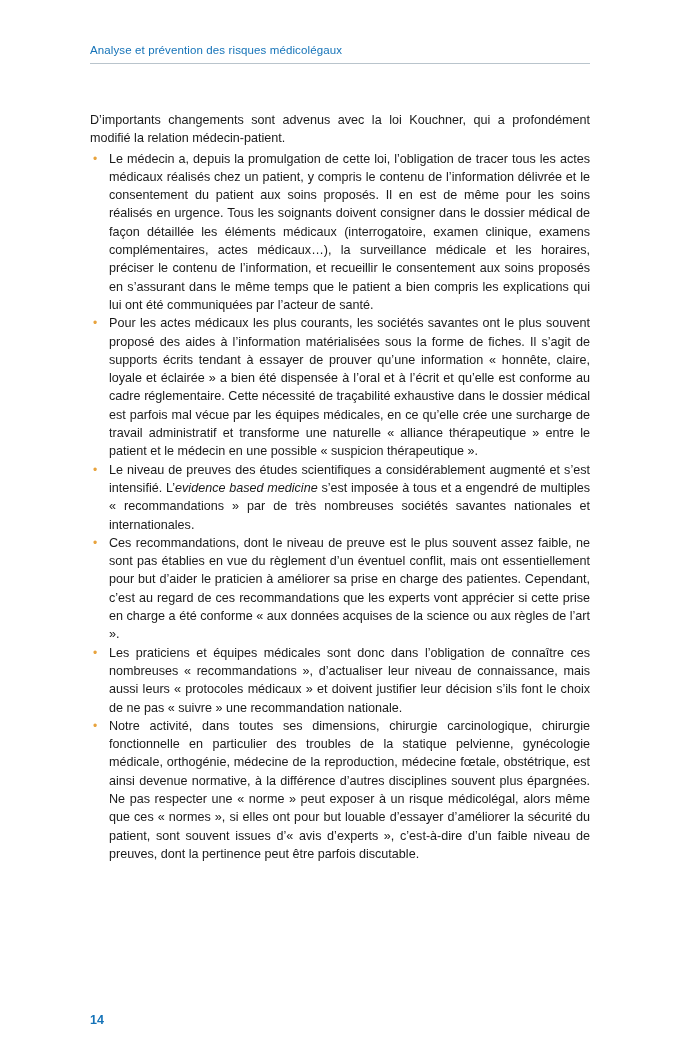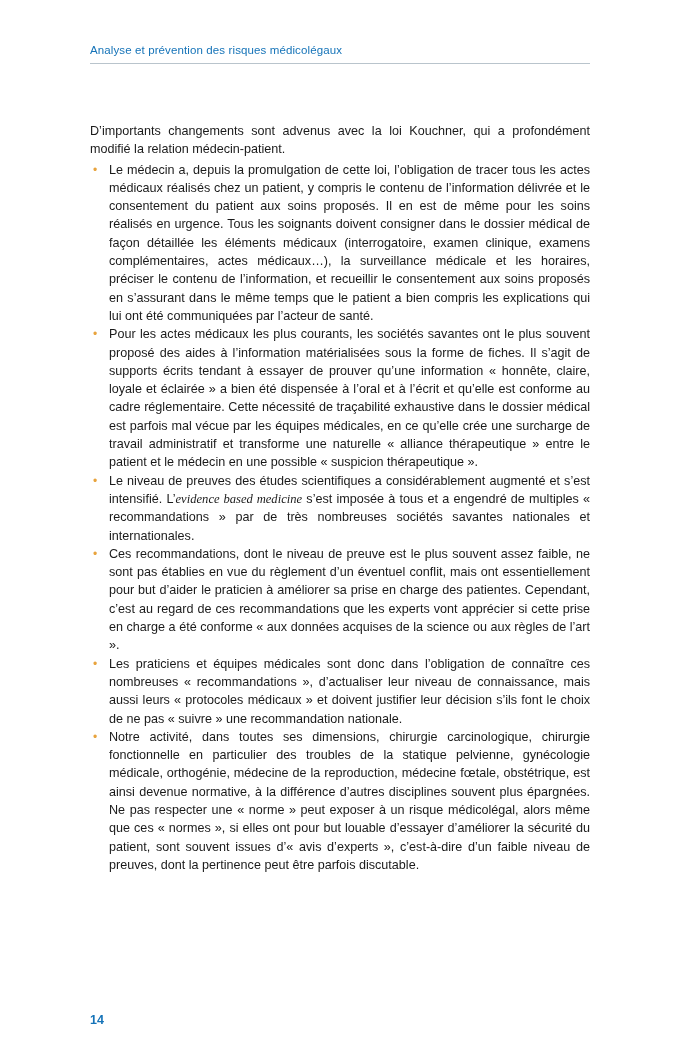--- a/index.html
+++ b/index.html
@@ -39,21 +39,21 @@
     border-bottom: 1px solid #b9c4cc;
     width: 500px;
   }
   .content {
     position: absolute;
     left: 90px;
     top: 106px;
     width: 500px;
   }
   p.intro {
-    margin: 16px 0 2px 0;
+    margin: 5px 0 2px 0;
     font-size: 12.6px;
     line-height: 18.3px;
     text-align: justify;
     text-justify: inter-word;
     hyphens: manual;
   }
   ul.bullets {
     list-style: none;
     margin: 0;
     padding: 0;
@@ -73,21 +73,20 @@
     top: 0;
     color: #e8a33d;
     font-size: 12px;
     line-height: 18.3px;
   }
   li .li-text {
     display: block;
   }
   .italic {
     font-style: italic;
-    font-family: Liberation Serif, serif;
   }
   .page-number {
     position: absolute;
     left: 90px;
     top: 988px;
     font-size: 12.5px;
     font-weight: bold;
     color: #1573b8;
     margin-top: 25px;
   }

